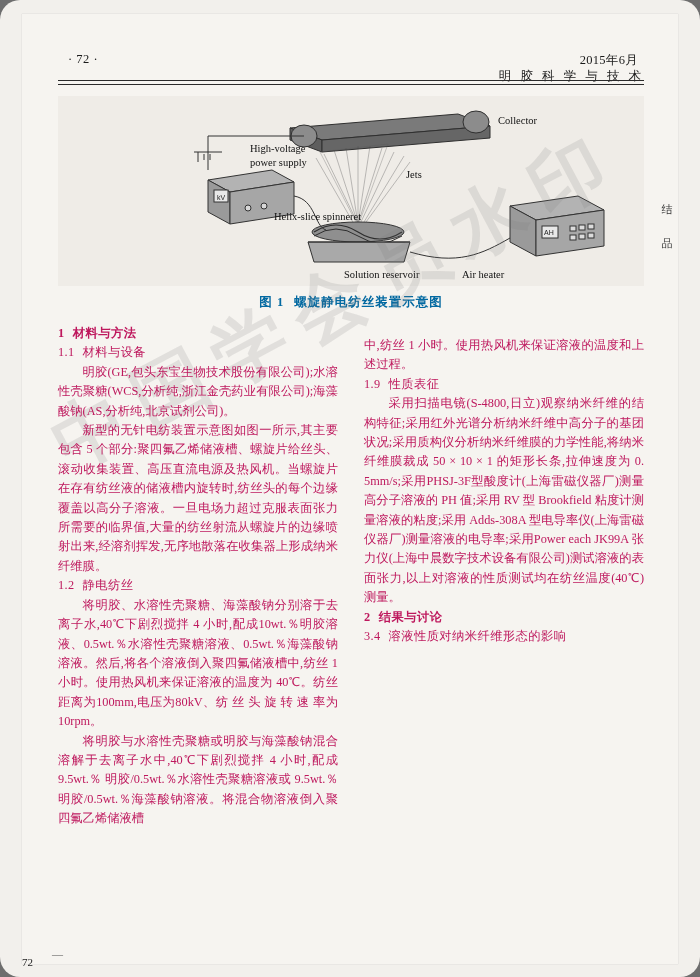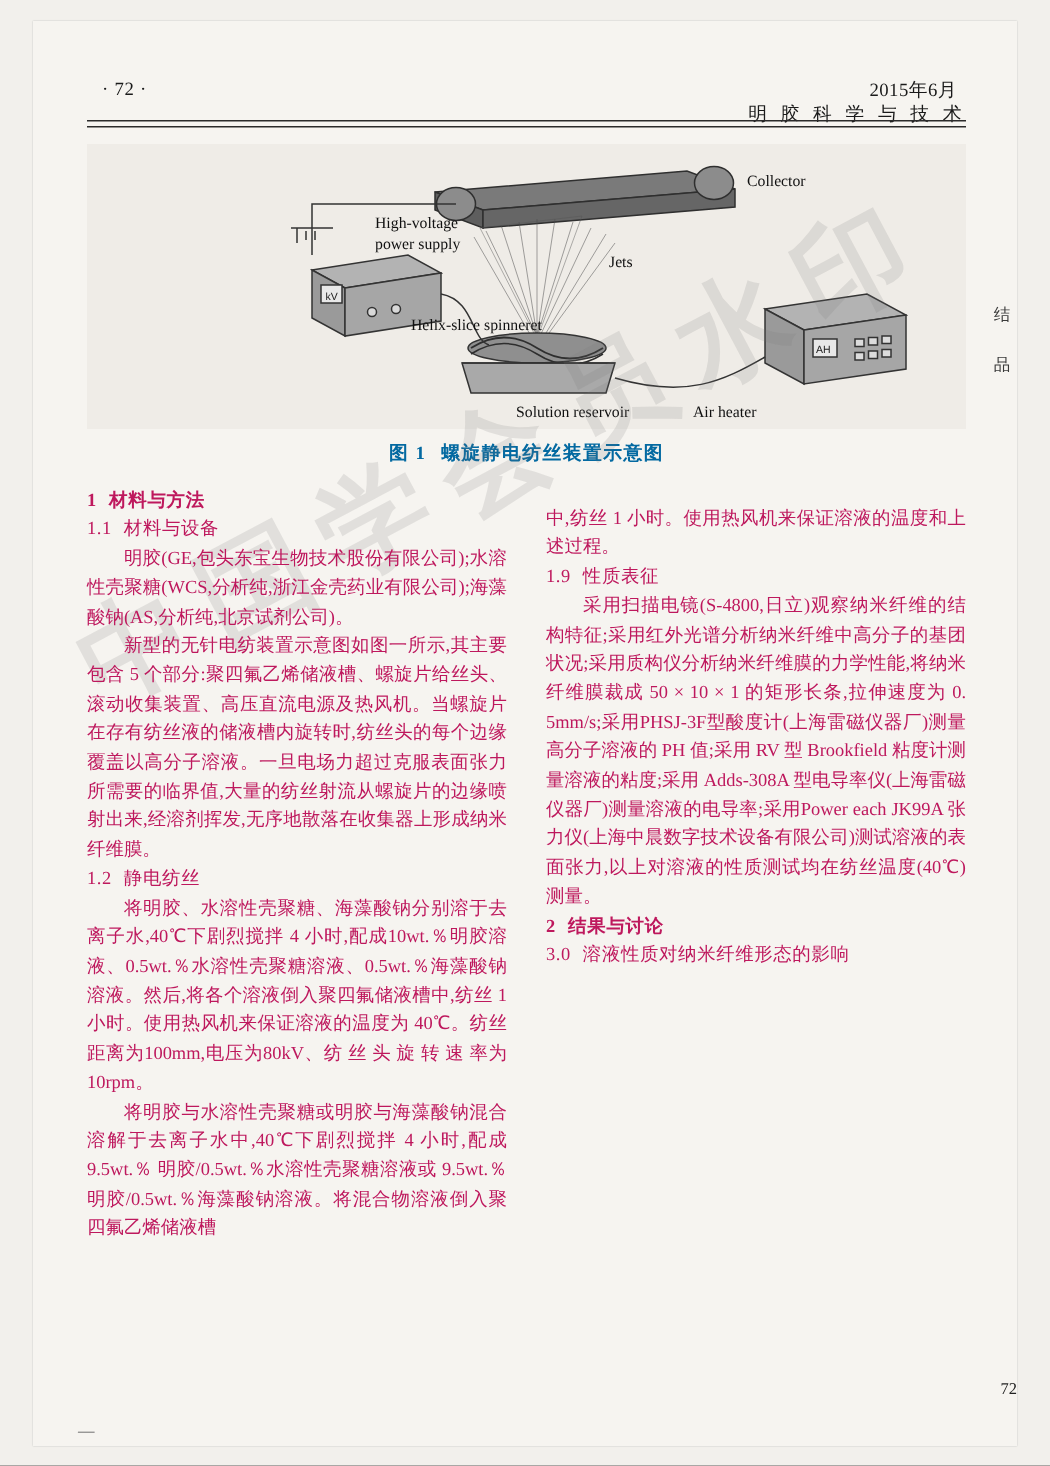--- a/index.html
+++ b/index.html
@@ -10,20 +10,21 @@
   body {
     font-family: "Liberation Serif", serif;
   }
   .page {
     position: relative;
     width: 700px;
     height: 977px;
     background: #f2f0ec;
     overflow: hidden;
     box-sizing: border-box;
+    border-radius: 20px;
   }
   .paper {
     position: absolute;
     left: 22px;
     top: 14px;
     width: 656px;
     height: 950px;
     background: #f6f4f0;
     box-shadow: 0 0 1px #bbb;
   }
@@ -150,23 +151,23 @@
     font-size: 11px;
     color: #3a3a3a;
     writing-mode: vertical-rl;
     letter-spacing: 2px;
   }
 
   
   .folio {
     position: absolute;
     left: 0;
-    top: 906px;
+    top: 942px;
     width: 656px;
-    text-align: right;
+    text-align: left;
     font-size: 11px;
     color: #222;
   }
   .footer-dash {
     position: absolute;
     left: 30px;
     top: 934px;
     font-size: 11px;
     color: #555;
   }
@@ -295,21 +296,21 @@
     <div class="col right">
       <p>中,纺丝 1 小时。使用热风机来保证溶液的温度和上述过程。</p>
       <p class="subhead">
         <span class="no">1.9</span><span>性质表征</span>
       </p>
       <p class="ind">采用扫描电镜(S-4800,日立)观察纳米纤维的结构特征;采用红外光谱分析纳米纤维中高分子的基团状况;采用质构仪分析纳米纤维膜的力学性能,将纳米纤维膜裁成 50 × 10 × 1 的矩形长条,拉伸速度为 0. 5mm/s;采用PHSJ-3F型酸度计(上海雷磁仪器厂)测量高分子溶液的 PH 值;采用 RV 型 Brookfield 粘度计测量溶液的粘度;采用 Adds-308A 型电导率仪(上海雷磁仪器厂)测量溶液的电导率;采用Power each JK99A 张力仪(上海中晨数字技术设备有限公司)测试溶液的表面张力,以上对溶液的性质测试均在纺丝温度(40℃)测量。</p>
       <p class="sechead">
         <span class="no">2</span><span>结果与讨论</span>
       </p>
       <p class="subhead">
-        <span class="no">3.0</span><span>溶液性质对纳米纤维形态的影响</span>
+        <span class="no">3.4</span><span>溶液性质对纳米纤维形态的影响</span>
       </p>
     </div>
 
     <div class="margin-mark" style="top:180px">结</div>
     <div class="margin-mark" style="top:215px">品</div>
 
     <div class="folio">72</div>
     <div class="footer-dash">—</div>
   </div>
 </div>

